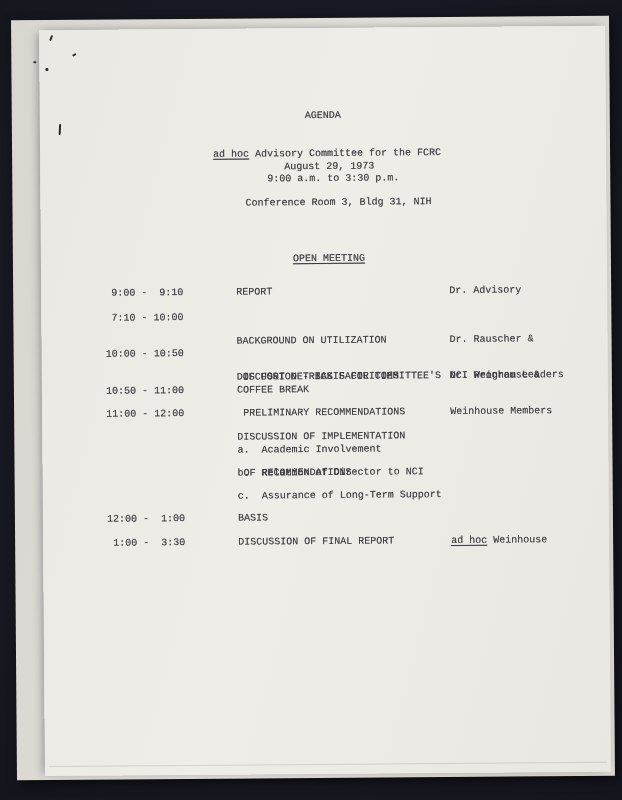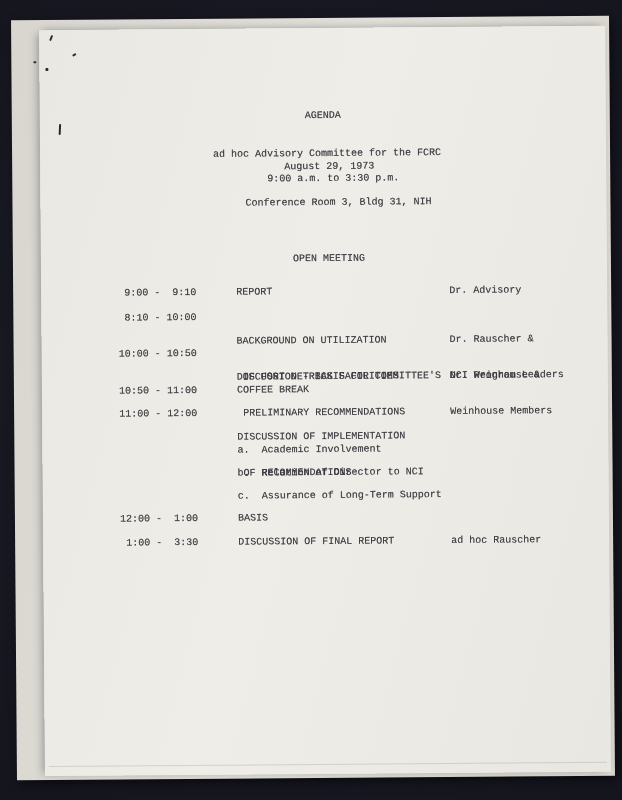--- a/index.html
+++ b/index.html
@@ -26,23 +26,23 @@
   .main-sheet {
     position:absolute; left:28px; top:10px; width:566px; height:746px;
     background: linear-gradient(105deg, #e9e8e2 0%, #eeede8 45%, #e8e7e1 100%);
     box-shadow: -5px 1px 8px -3px rgba(45,45,58,0.35), 0 -4px 7px -4px rgba(45,45,58,0.25);
     color:#3c3b40;
     font-size:10px;
     line-height:12px;
     text-shadow: 0.2px 0.2px 0.4px rgba(40,40,48,0.45);
   }
   .center-line { position:absolute; width:100%; text-align:center; white-space:pre; }
-  .u { text-underline-offset:2px; }
+  .u { text-decoration:underline; text-underline-offset:2px; }
   .row { position:absolute; left:0; width:100%; }
-  .col-time  { position:absolute; left:77px;  white-space:pre; }
+  .col-time  { position:absolute; left:64px;  white-space:pre; }
   .col-topic { position:absolute; left:195px; white-space:pre; }
   .col-who   { position:absolute; left:408px; white-space:pre; }
   .line { display:block; }
   .speck { position:absolute; background:#2e2d33; border-radius:1px; }
   .crease {
     position:absolute; left:4px; right:4px; top:736px; height:1px;
     background:rgba(95,90,72,0.18);
   }
 </style>
 </head>
@@ -74,21 +74,21 @@
 
     <div class="center-line" style="top:225px; left:5px;"><span class="u">OPEN MEETING</span></div>
 
     <div class="row" style="top:258px;">
       <span class="col-time"> 9:00 -  9:10</span>
       <span class="col-topic"><span class="line">REPORT</span></span>
       <span class="col-who"><span class="line">Dr. Advisory</span></span>
     </div>
 
     <div class="row" style="top:283px;">
-      <span class="col-time"> 8:10 - 10:00</span>
+      <span class="col-time"> 7:10 - 10:00</span>
       <span class="col-topic">
         <span class="line">BACKGROUND ON UTILIZATION</span>
         <span class="line"> OF FORT DETRICK FACILITIES</span>
       </span>
       <span class="col-who">
         <span class="line">Dr. Rauscher &amp;</span>
         <span class="line">NCI Program Leaders</span>
       </span>
     </div>
 
@@ -128,17 +128,17 @@
     </div>
 
     <div class="row" style="top:484px;">
       <span class="col-time">12:00 -  1:00</span>
       <span class="col-topic"><span class="line">BASIS</span></span>
     </div>
 
     <div class="row" style="top:508px;">
       <span class="col-time"> 1:00 -  3:30</span>
       <span class="col-topic"><span class="line">DISCUSSION OF FINAL REPORT</span></span>
-      <span class="col-who"><span class="line"><span class="u">ad hoc</span><span> Rauscher</span></span></span>
+      <span class="col-who"><span class="line"><span class="u">ad hoc</span><span> Weinhouse</span></span></span>
     </div>
 
   </div>
 </div>
 
 </body></html>

